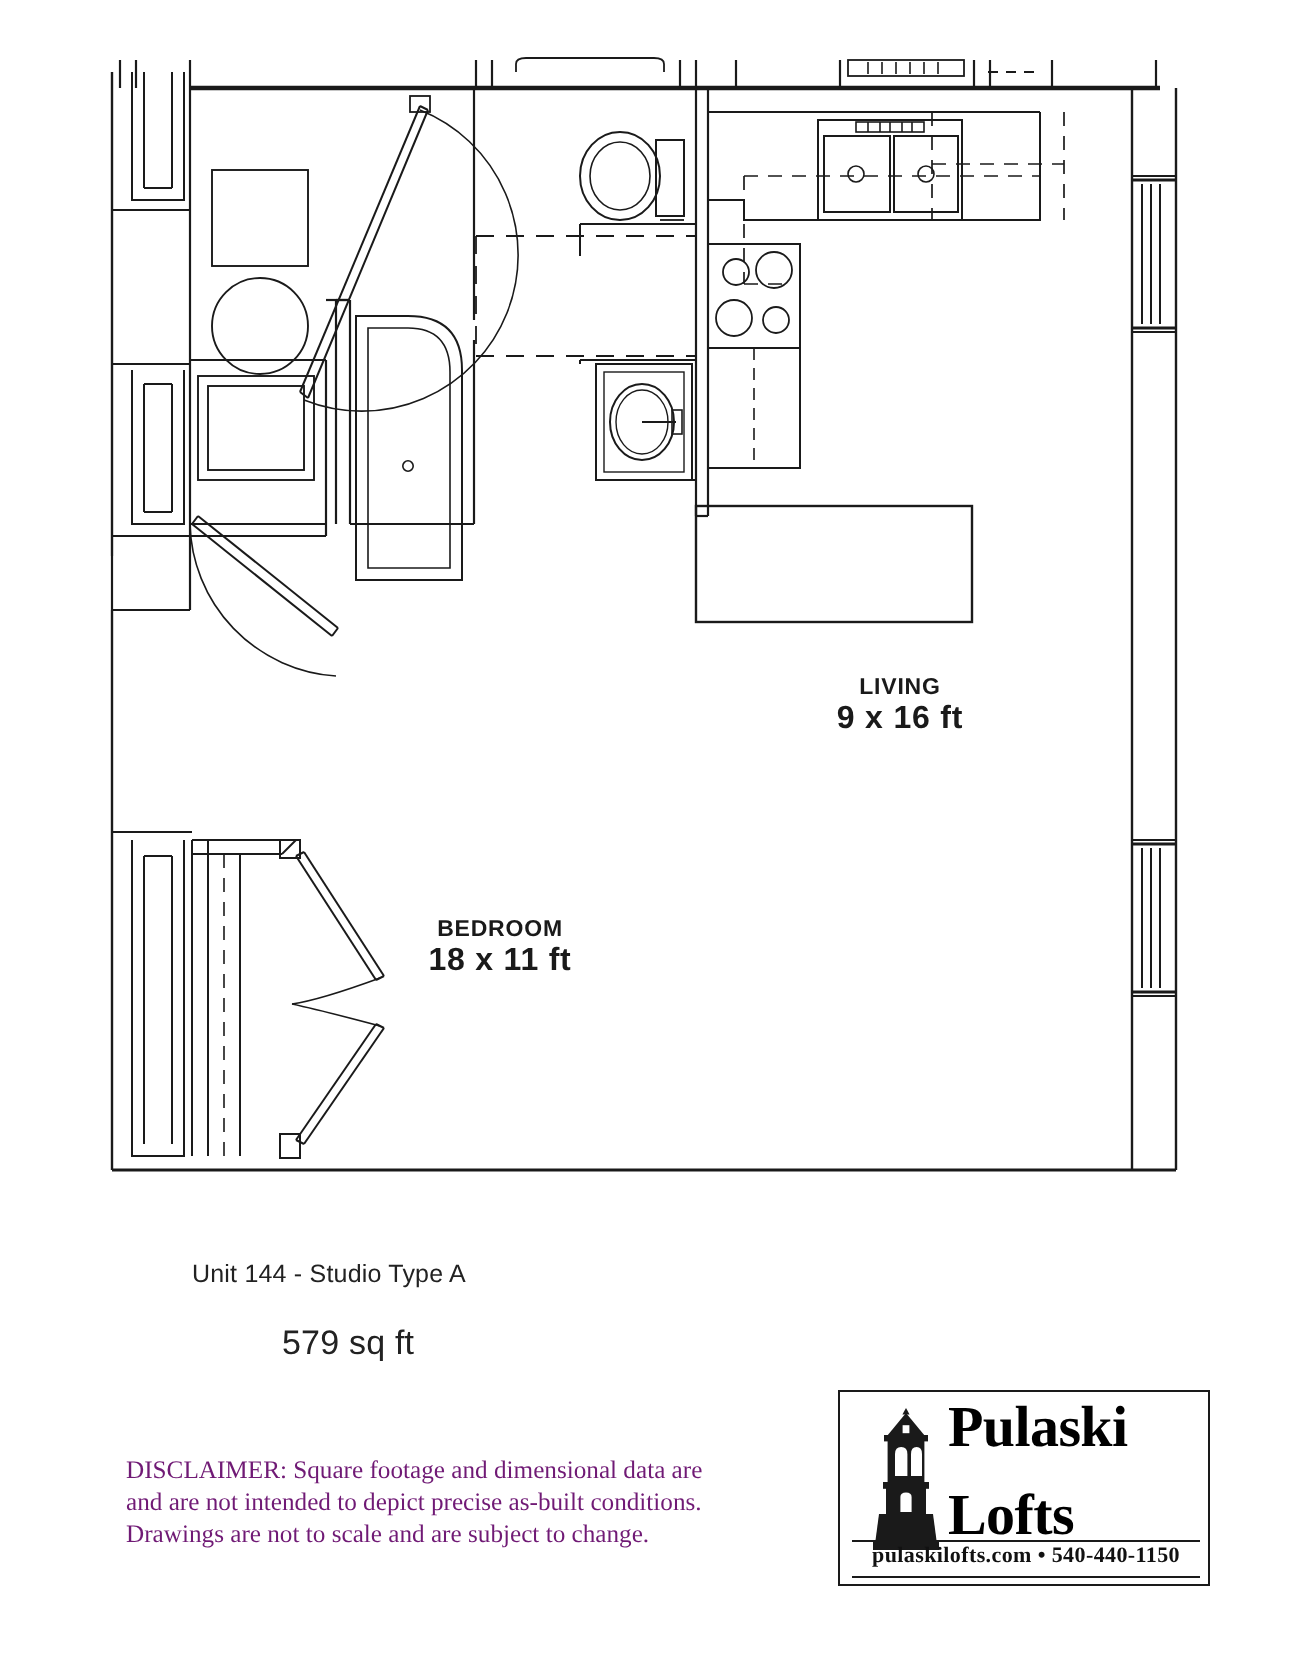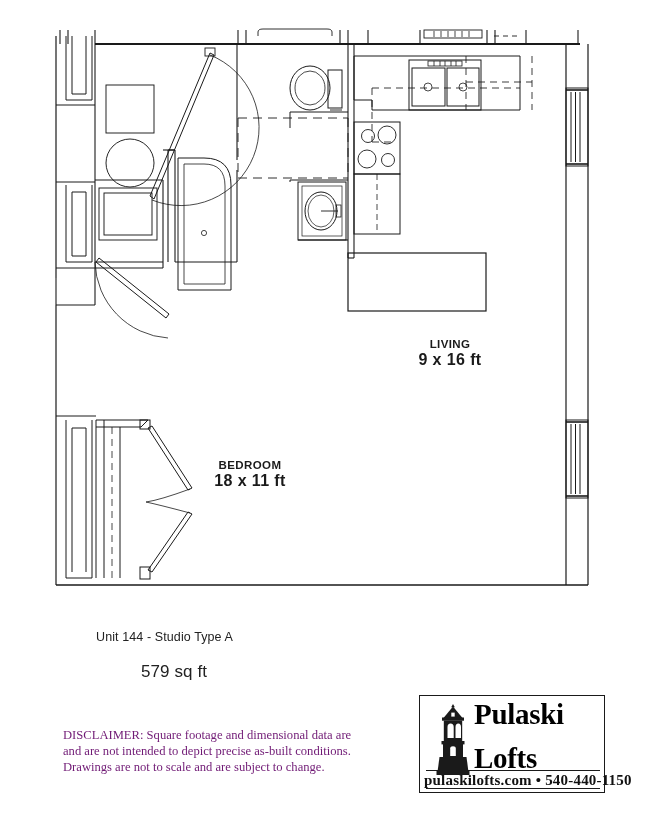--- a/index.html
+++ b/index.html
@@ -131,21 +131,21 @@
     background: #1a1a1a;
   }
   #logo-contact {
     position: absolute;
     left: 0px;
     top: 72px;
     width: 178px;
     text-align: center;
     font-family: "Liberation Serif", serif;
     font-weight: 700;
-    font-size: 15px;
+    font-size: 11px;
     color: #111;
     letter-spacing: 0.2px;
     white-space: nowrap;
   }
   #logo-underline {
     position: absolute;
     left: 2px;
     top: 88px;
     width: 174px;
     height: 1.4px;

